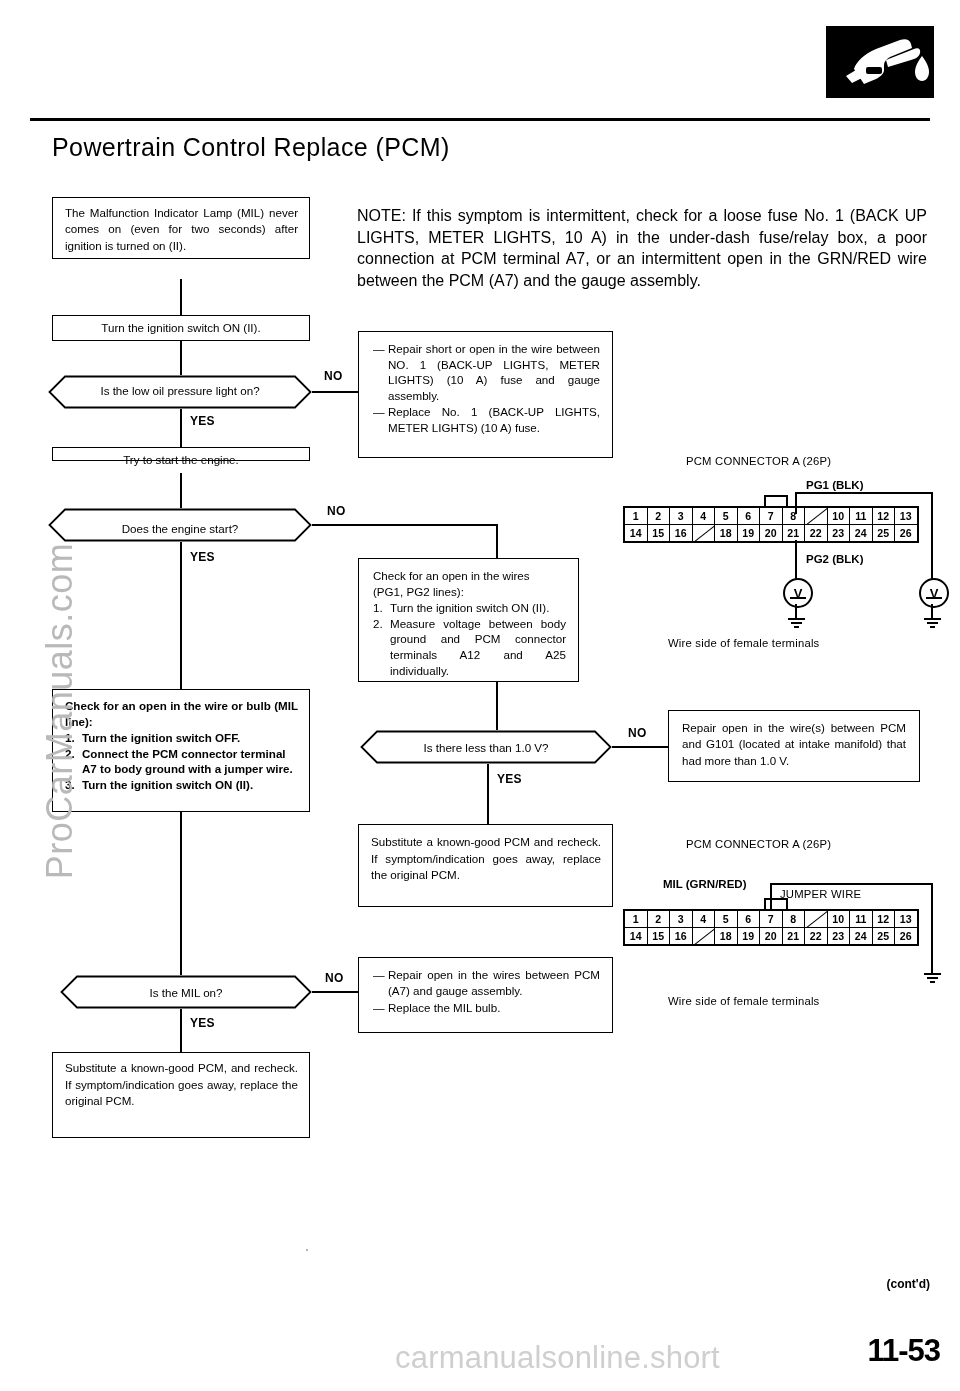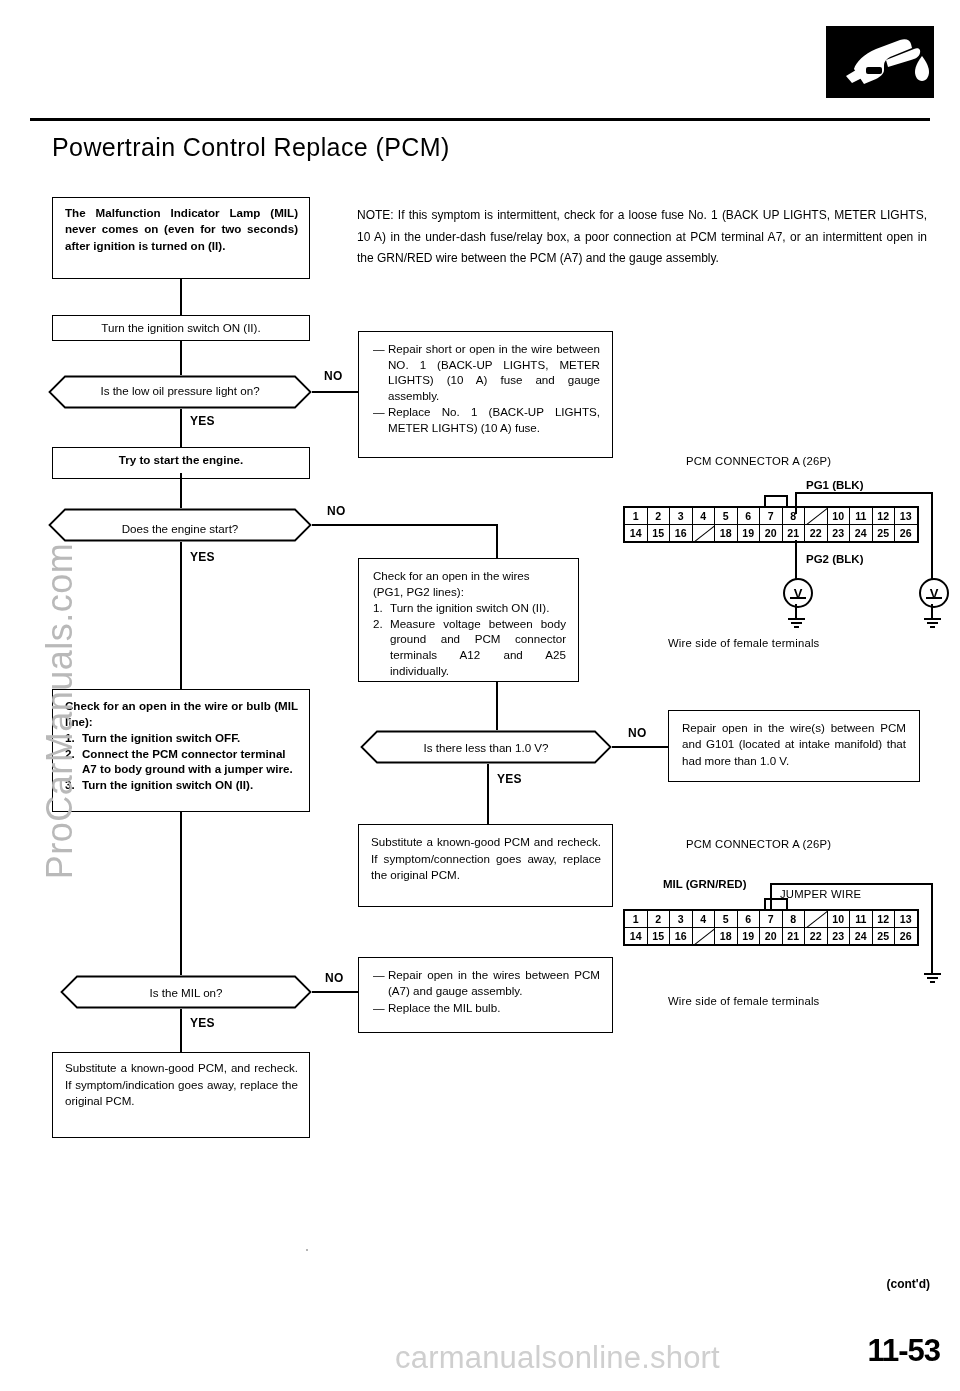--- a/index.html
+++ b/index.html
@@ -87,23 +87,23 @@
       <path d="M60 34 L88 23 C92 21 95 23 94 27 C93 31 89 33 85 34 L62 41 Z"></path>
       <rect x="40" y="41" width="16" height="7" rx="2" fill="#000"></rect>
       <path d="M96 30 C100 35 103 41 103 46 C103 51 100 55 96 55 C92 55 89 51 89 46
                C89 41 92 35 96 30 Z"></path>
     </g>
   </svg>
 </div>
 <div class="abs" id="header-rule"></div>
 <div class="abs" id="page-title">Powertrain Control Replace (PCM)</div>
 
-<div class="abs jtext" style="left:357px;top:205px;width:570px;font-size:12px;line-height:21.5px;">NOTE:  If this symptom is intermittent, check for a loose fuse No. 1 (BACK UP LIGHTS, METER LIGHTS, 10 A) in the under-dash fuse/relay box, a poor connection at PCM terminal A7, or an intermittent open in the GRN/RED wire between the PCM (A7) and the gauge assembly.</div>
-
-<div class="abs box" style="left:52px;top:197px;width:258px;height:82px;font-weight:bold;">
+<div class="abs jtext" style="left:357px;top:205px;width:570px;font-size:16px;line-height:21.5px;">NOTE:  If this symptom is intermittent, check for a loose fuse No. 1 (BACK UP LIGHTS, METER LIGHTS, 10 A) in the under-dash fuse/relay box, a poor connection at PCM terminal A7, or an intermittent open in the GRN/RED wire between the PCM (A7) and the gauge assembly.</div>
+
+<div class="abs box" style="left:52px;top:197px;width:258px;height:62px;">
   <div class="boxtext jtext pad" style="line-height:16.4px;">The Malfunction Indicator Lamp (MIL) never comes on (even for two seconds) after ignition is turned on (II).</div>
 </div>
 <div class="abs vline" style="left:180px;top:279px;height:36px;"></div>
 
 <div class="abs box" style="left:52px;top:315px;width:258px;height:26px;">
   <div class="boxtext" style="text-align:center;line-height:23px;">Turn the ignition switch ON (II).</div>
 </div>
 <div class="abs vline" style="left:180px;top:341px;height:34px;"></div>
 
 <div class="hex" style="left:48px;top:375px;width:264px;height:30px;text-align:right;">
@@ -111,21 +111,21 @@
     <polygon points="17,1.5 247,1.5 262.5,17 247,32.5 17,32.5 1.5,17" fill="#fff" stroke="#000" stroke-width="1.8"></polygon>
   </svg>
   <div class="hexlbl">Is the low oil pressure light on?</div>
 </div>
 
 <div class="abs hline" style="left:312px;top:391px;width:48px;"></div>
 <div class="abs branchlbl" style="left:324px;top:369px;">NO</div>
 <div class="abs branchlbl" style="left:190px;top:414px;">YES</div>
 <div class="abs vline" style="left:180px;top:409px;height:38px;"></div>
 
-<div class="abs box" style="left:52px;top:447px;width:258px;height:32px;font-weight:bold;">
+<div class="abs box" style="left:52px;top:447px;width:258px;height:14px;">
   <div class="boxtext" style="text-align:center;line-height:23px;">Try to start the engine.</div>
 </div>
 <div class="abs vline" style="left:180px;top:473px;height:35px;"></div>
 
 <div class="hex" style="left:48px;top:508px;width:264px;height:41px;">
   <svg class="hexsvg" width="264" height="34" viewBox="0 0 264 34">
     <polygon points="17,1.5 247,1.5 262.5,17 247,32.5 17,32.5 1.5,17" fill="#fff" stroke="#000" stroke-width="1.8"></polygon>
   </svg>
   <div class="hexlbl">Does the engine start?</div>
 </div>
@@ -204,21 +204,21 @@
     <polygon points="17,1.5 235,1.5 250.5,17 235,32.5 17,32.5 1.5,17" fill="#fff" stroke="#000" stroke-width="1.8"></polygon>
   </svg>
   <div class="hexlbl">Is there less than 1.0 V?</div>
 </div>
 <div class="abs hline" style="left:612px;top:746px;width:56px;"></div>
 <div class="abs branchlbl" style="left:628px;top:726px;">NO</div>
 <div class="abs branchlbl" style="left:497px;top:772px;">YES</div>
 <div class="abs vline" style="left:487px;top:764px;height:60px;"></div>
 
 <div class="abs box" style="left:358px;top:824px;width:255px;height:83px;">
-  <div class="boxtext jtext pad" style="line-height:16.6px;padding-top:9px;">Substitute a known-good PCM and recheck. If symptom/connection goes away, replace the original PCM.</div>
+  <div class="boxtext jtext pad" style="line-height:16.6px;padding-top:9px;">Substitute a known-good PCM and recheck. If symptom/indication goes away, replace the original PCM.</div>
 </div>
 
 <div class="abs box" style="left:358px;top:957px;width:255px;height:76px;">
   <div style="padding:9px 12px 0 14px;">
     <div class="dashrow boxtext" style="line-height:15.6px;">
       <div class="dash">—</div>
       <div class="dtxt jtext">Repair open in the wires between PCM (A7) and gauge assembly.</div>
     </div>
     <div class="dashrow boxtext" style="line-height:15.6px;margin-top:2px;">
       <div class="dash">—</div>

